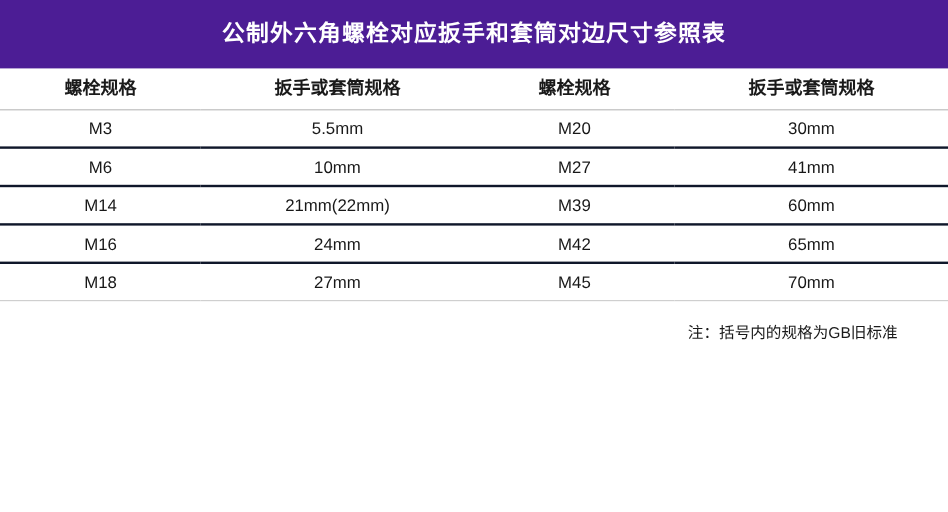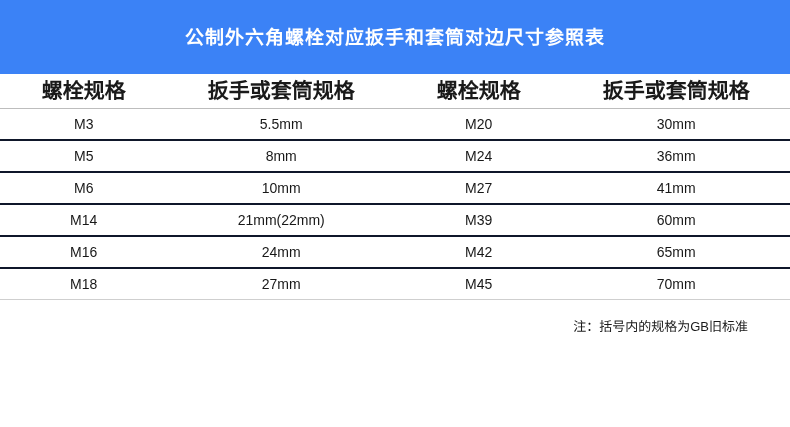--- a/index.html
+++ b/index.html
@@ -15,22 +15,22 @@
     overflow: hidden;
   }
   .sheet {
     width: 790px;
     height: 427px;
     position: relative;
     box-sizing: border-box;
   }
   .title-bar {
     width: 100%;
-    height: 74px;
-    background: #3b82f6;
+    height: 57px;
+    background: #4c1d95;
     color: #ffffff;
     display: flex;
     align-items: center;
     justify-content: center;
     box-sizing: border-box;
   }
   .title-text {
     font-size: 19px;
     font-weight: bold;
     letter-spacing: 1px;
@@ -49,21 +49,21 @@
   table.spec-table th,
   table.spec-table td {
     text-align: center;
     border-bottom: 2px solid #0f172a;
     padding: 0;
     height: 30px;
     line-height: 30px;
     font-weight: normal;
   }
   table.spec-table thead th {
-    font-size: 21px;
+    font-size: 15px;
     font-weight: bold;
     height: 34px;
     line-height: 34px;
     border-bottom: 1px solid #bdbdbd;
     text-align: center;
   }
   table.spec-table tbody td {
     font-size: 14px;
     color: #181818;
   }
@@ -103,26 +103,20 @@
       </tr>
     </thead>
     <tbody>
       <tr>
         <td>M3</td>
         <td>5.5mm</td>
         <td>M20</td>
         <td>30mm</td>
       </tr>
       <tr>
-        <td>M5</td>
-        <td>8mm</td>
-        <td>M24</td>
-        <td>36mm</td>
-      </tr>
-      <tr>
         <td>M6</td>
         <td>10mm</td>
         <td>M27</td>
         <td>41mm</td>
       </tr>
       <tr>
         <td>M14</td>
         <td>21mm(22mm)</td>
         <td>M39</td>
         <td>60mm</td>

